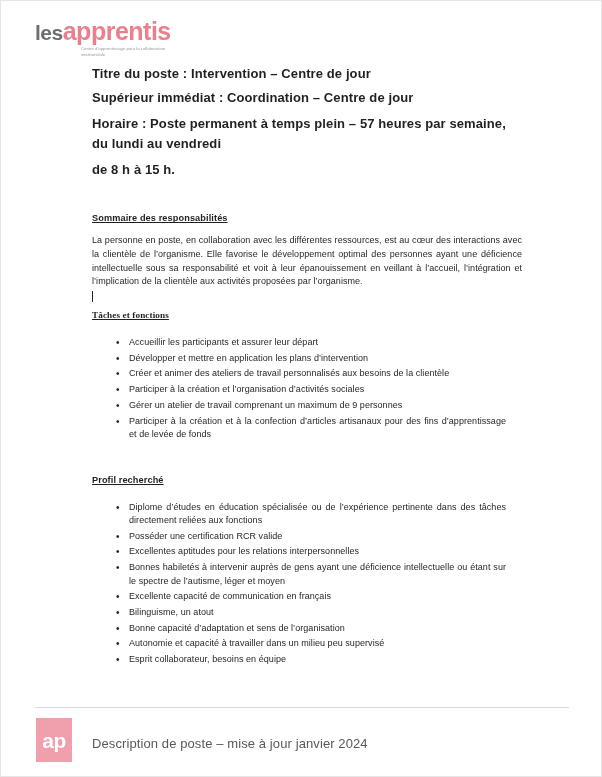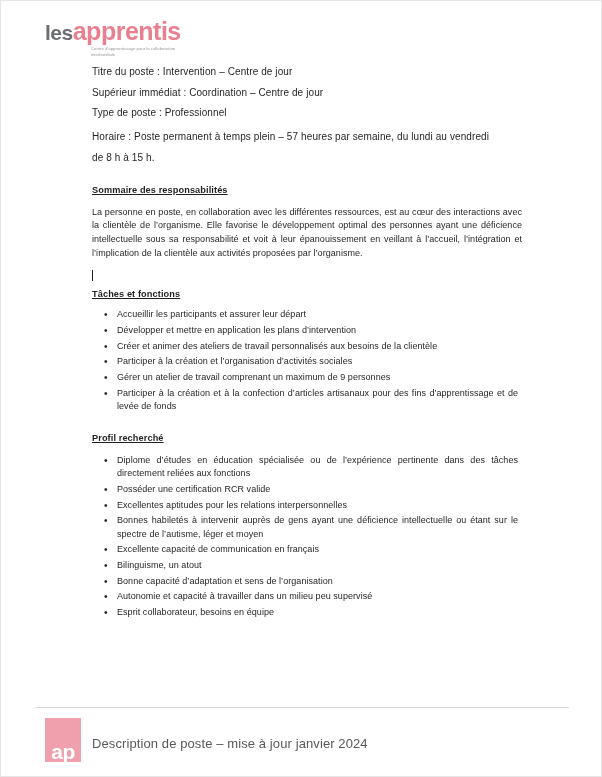--- a/index.html
+++ b/index.html
@@ -20,21 +20,21 @@
     width: 602px;
     height: 777px;
     background: #ffffff;
     box-sizing: border-box;
     border: 1px solid #e6e6e6;
   }
 
   
   .logo-area {
     position: absolute;
-    left: 44px;
+    left: 34px;
     top: 18px;
     width: 160px;
     height: 36px;
   }
   .logo-word {
     font-size: 21px;
     letter-spacing: -0.5px;
     line-height: 1;
     white-space: nowrap;
   }
@@ -57,61 +57,62 @@
   }
 
   
   .content {
     position: absolute;
     left: 91px;
     top: 66px;
     width: 430px;
   }
   .lead-line {
-    font-size: 10px;
-    font-weight: normal;
+    font-size: 13px;
+    font-weight: bold;
     line-height: 1.0;
     margin-bottom: 10.5px;
     color: #231f20;
     letter-spacing: 0.1px;
   }
   .lead-line.wrap {
     line-height: 1.55;
     margin-bottom: 6px;
   }
   .section-title {
     font-size: 9.2px;
     font-weight: bold;
     text-decoration: underline;
-    margin-top: 19px;
+    margin-top: 33px;
     margin-bottom: 11px;
     letter-spacing: 0.1px;
   }
   .section-title.tight {
     margin-top: 8px;
     margin-bottom: 9px;
+    font-family: Liberation Serif, serif;
   }
   .para {
     font-size: 9px;
     line-height: 1.52;
     text-align: justify;
-    margin: 0 0 10px 0;
+    margin: 0 0 2px 0;
     letter-spacing: 0.05px;
   }
   .caret {
     display: block;
     width: 1px;
     height: 11px;
     background: #231f20;
     margin-top: 1px;
     margin-bottom: 0px;
   }
   ul.bullets {
     list-style: none;
-    margin: 4px;
+    margin: 16px;
     padding: 0;
   }
   ul.bullets li {
     position: relative;
     font-size: 9px;
     line-height: 1.5;
     padding-left: 21px;
     margin-bottom: 2.2px;
     text-align: justify;
     letter-spacing: 0.05px;
@@ -132,27 +133,27 @@
   .footer-rule {
     position: absolute;
     left: 34px;
     top: 706px;
     width: 534px;
     height: 1px;
     background: #d9d9d9;
   }
   .footer-badge {
     position: absolute;
-    left: 44px;
+    left: 35px;
     top: 717px;
     width: 36px;
     height: 44px;
     background: #f0a0ac;
     display: flex;
-    align-items: flex-end;
+    align-items: center;
     justify-content: center;
   }
   .footer-badge span {
     color: #ffffff;
     font-size: 21px;
     font-weight: bold;
     letter-spacing: -0.5px;
     line-height: 1;
   }
   .footer-text {
@@ -173,21 +174,20 @@
     <div class="logo-word">
       <span class="logo-les">les</span><span class="logo-app">apprentis</span>
     </div>
     <div class="logo-tag">Centre d'apprentissage pour la collaboration interfamiliale</div>
   </div>
 
   <div class="content">
 
     <div class="lead-line">Titre du poste : Intervention – Centre de jour</div>
     <div class="lead-line">Supérieur immédiat : Coordination – Centre de jour</div>
-    <div class="lead-line">Type de poste : Professionnel</div>
     <div class="lead-line wrap">Horaire : Poste permanent à temps plein – 57 heures par semaine, du lundi au vendredi</div>
     <div class="lead-line wrap">de 8 h à 15 h.</div>
 
     <div class="section-title">Sommaire des responsabilités</div>
     <p class="para">La personne en poste, en collaboration avec les différentes ressources, est au cœur des interactions avec la clientèle de l’organisme. Elle favorise le développement optimal des personnes ayant une déficience intellectuelle sous sa responsabilité et voit à leur épanouissement en veillant à l’accueil, l’intégration et l’implication de la clientèle aux activités proposées par l’organisme.</p>
     <span class="caret"></span>
 
     <div class="section-title tight">Tâches et fonctions</div>
     <ul class="bullets">
       <li>Accueillir les participants et assurer leur départ</li>

